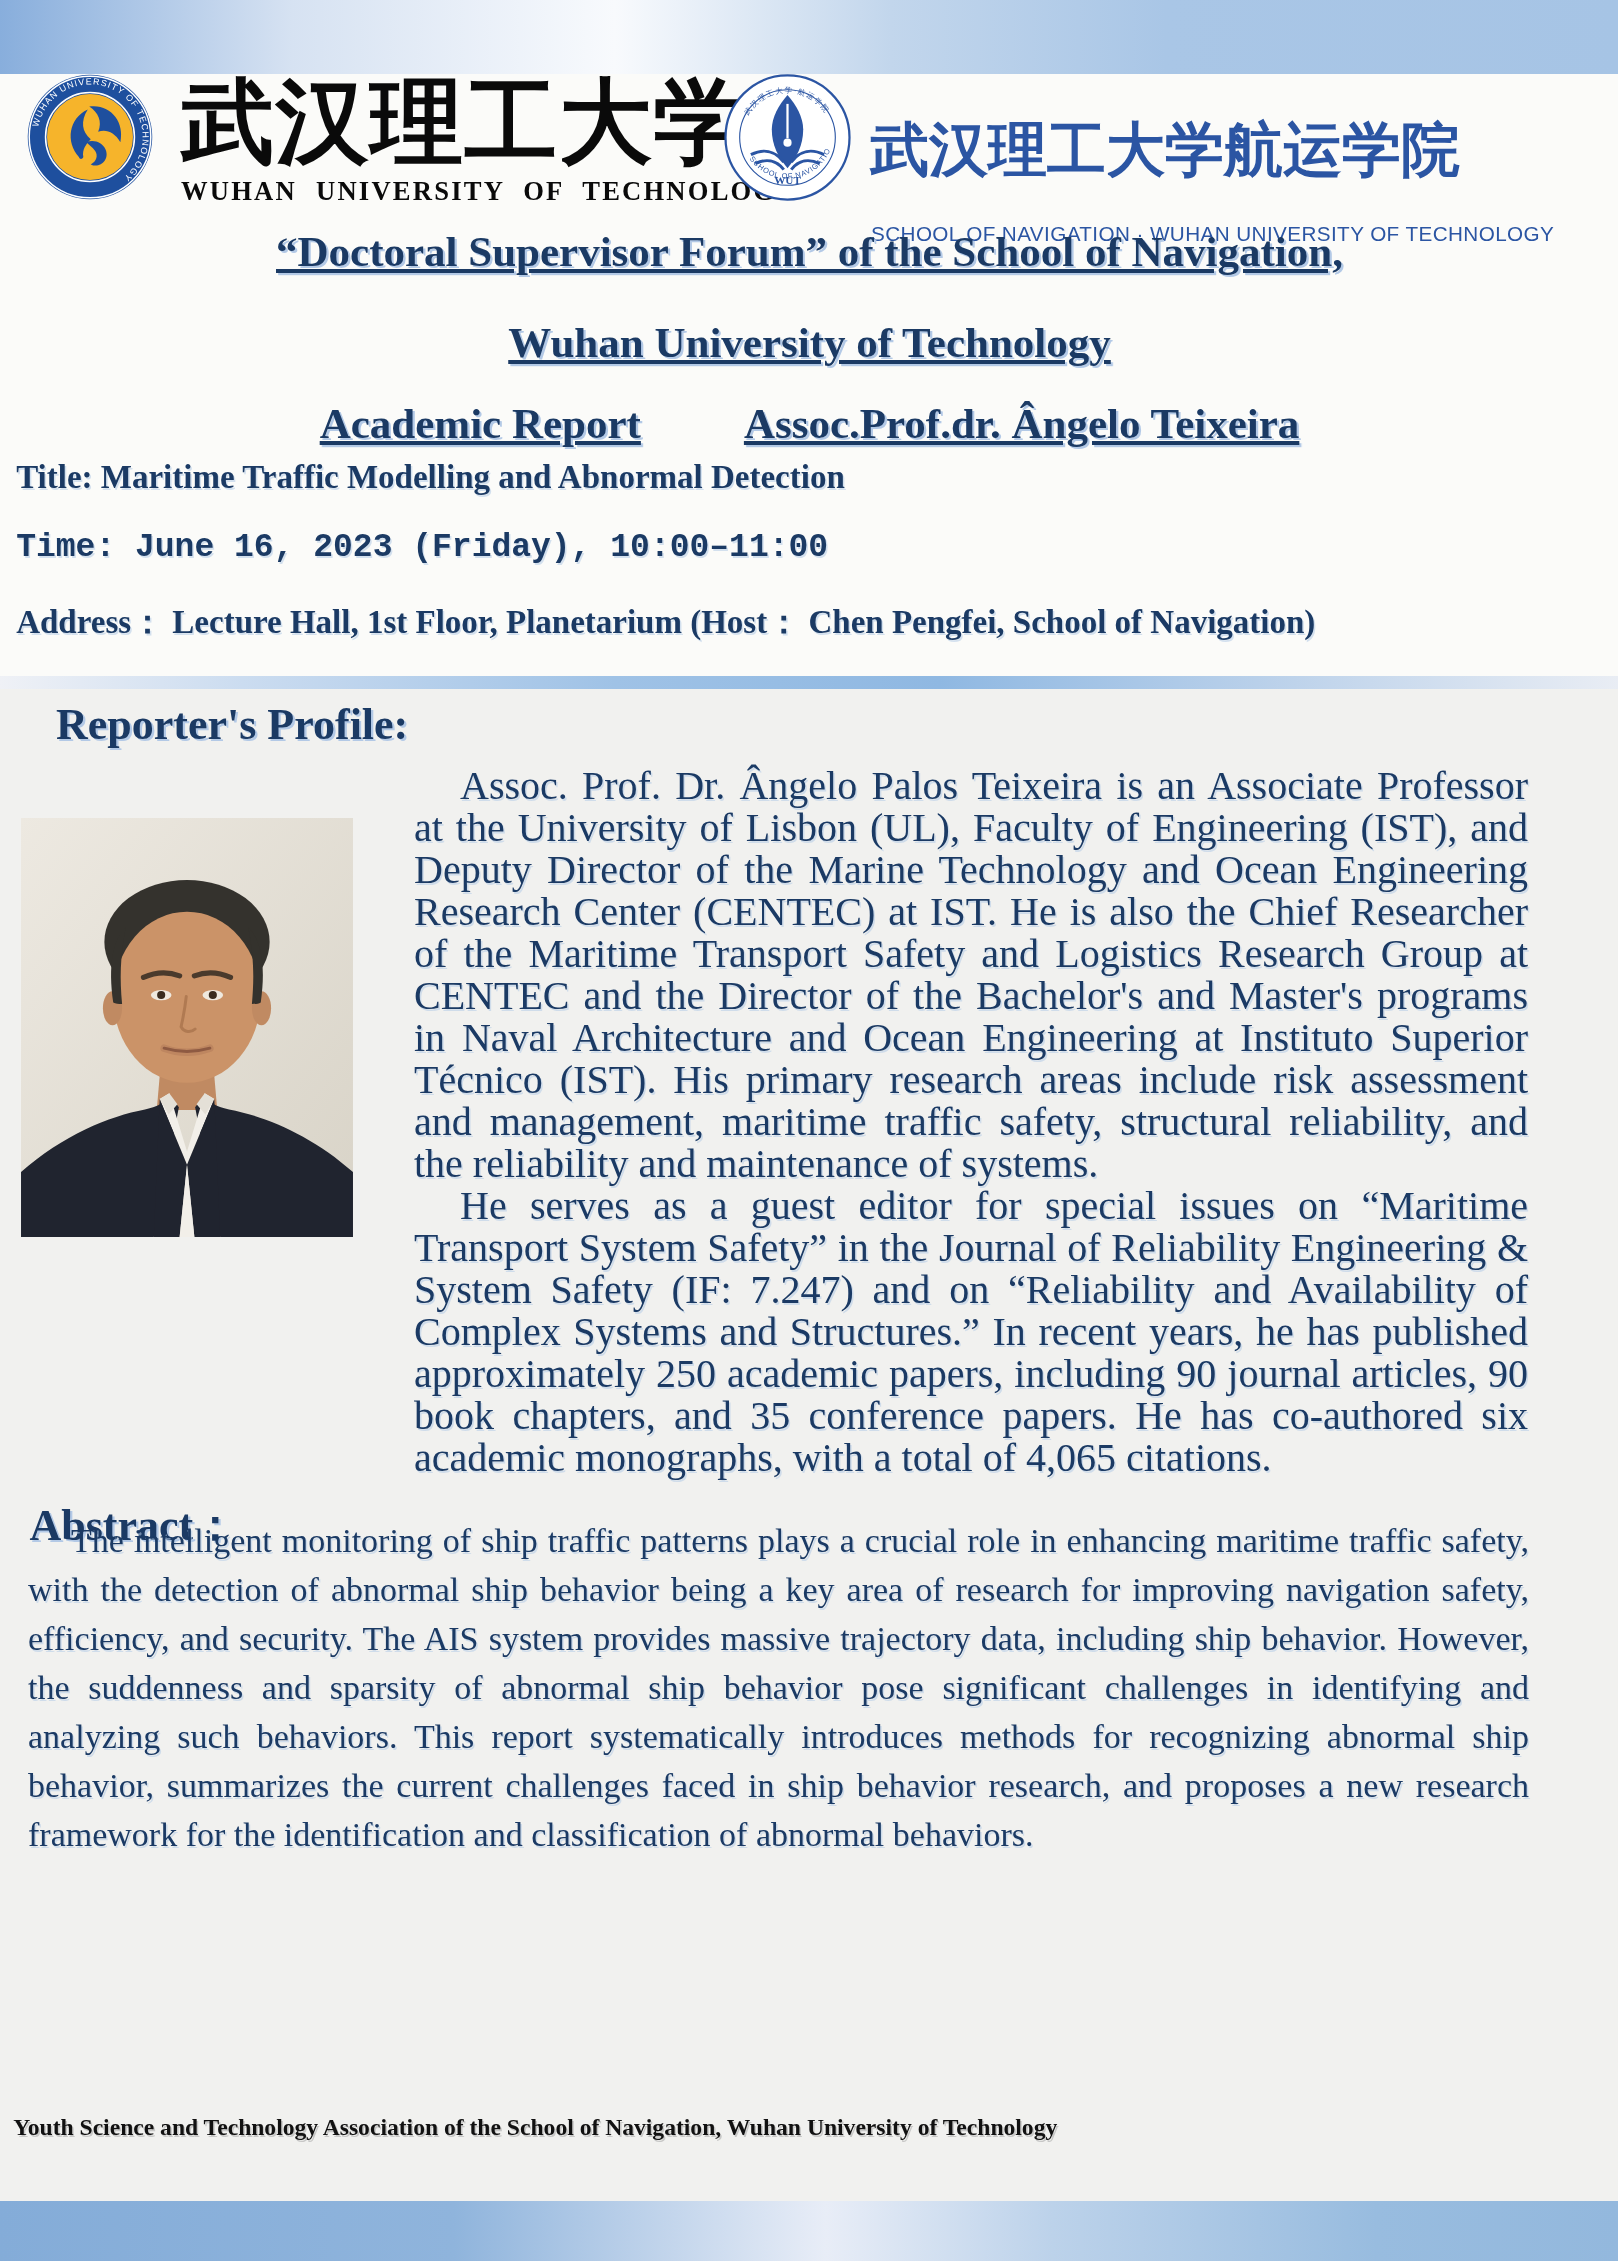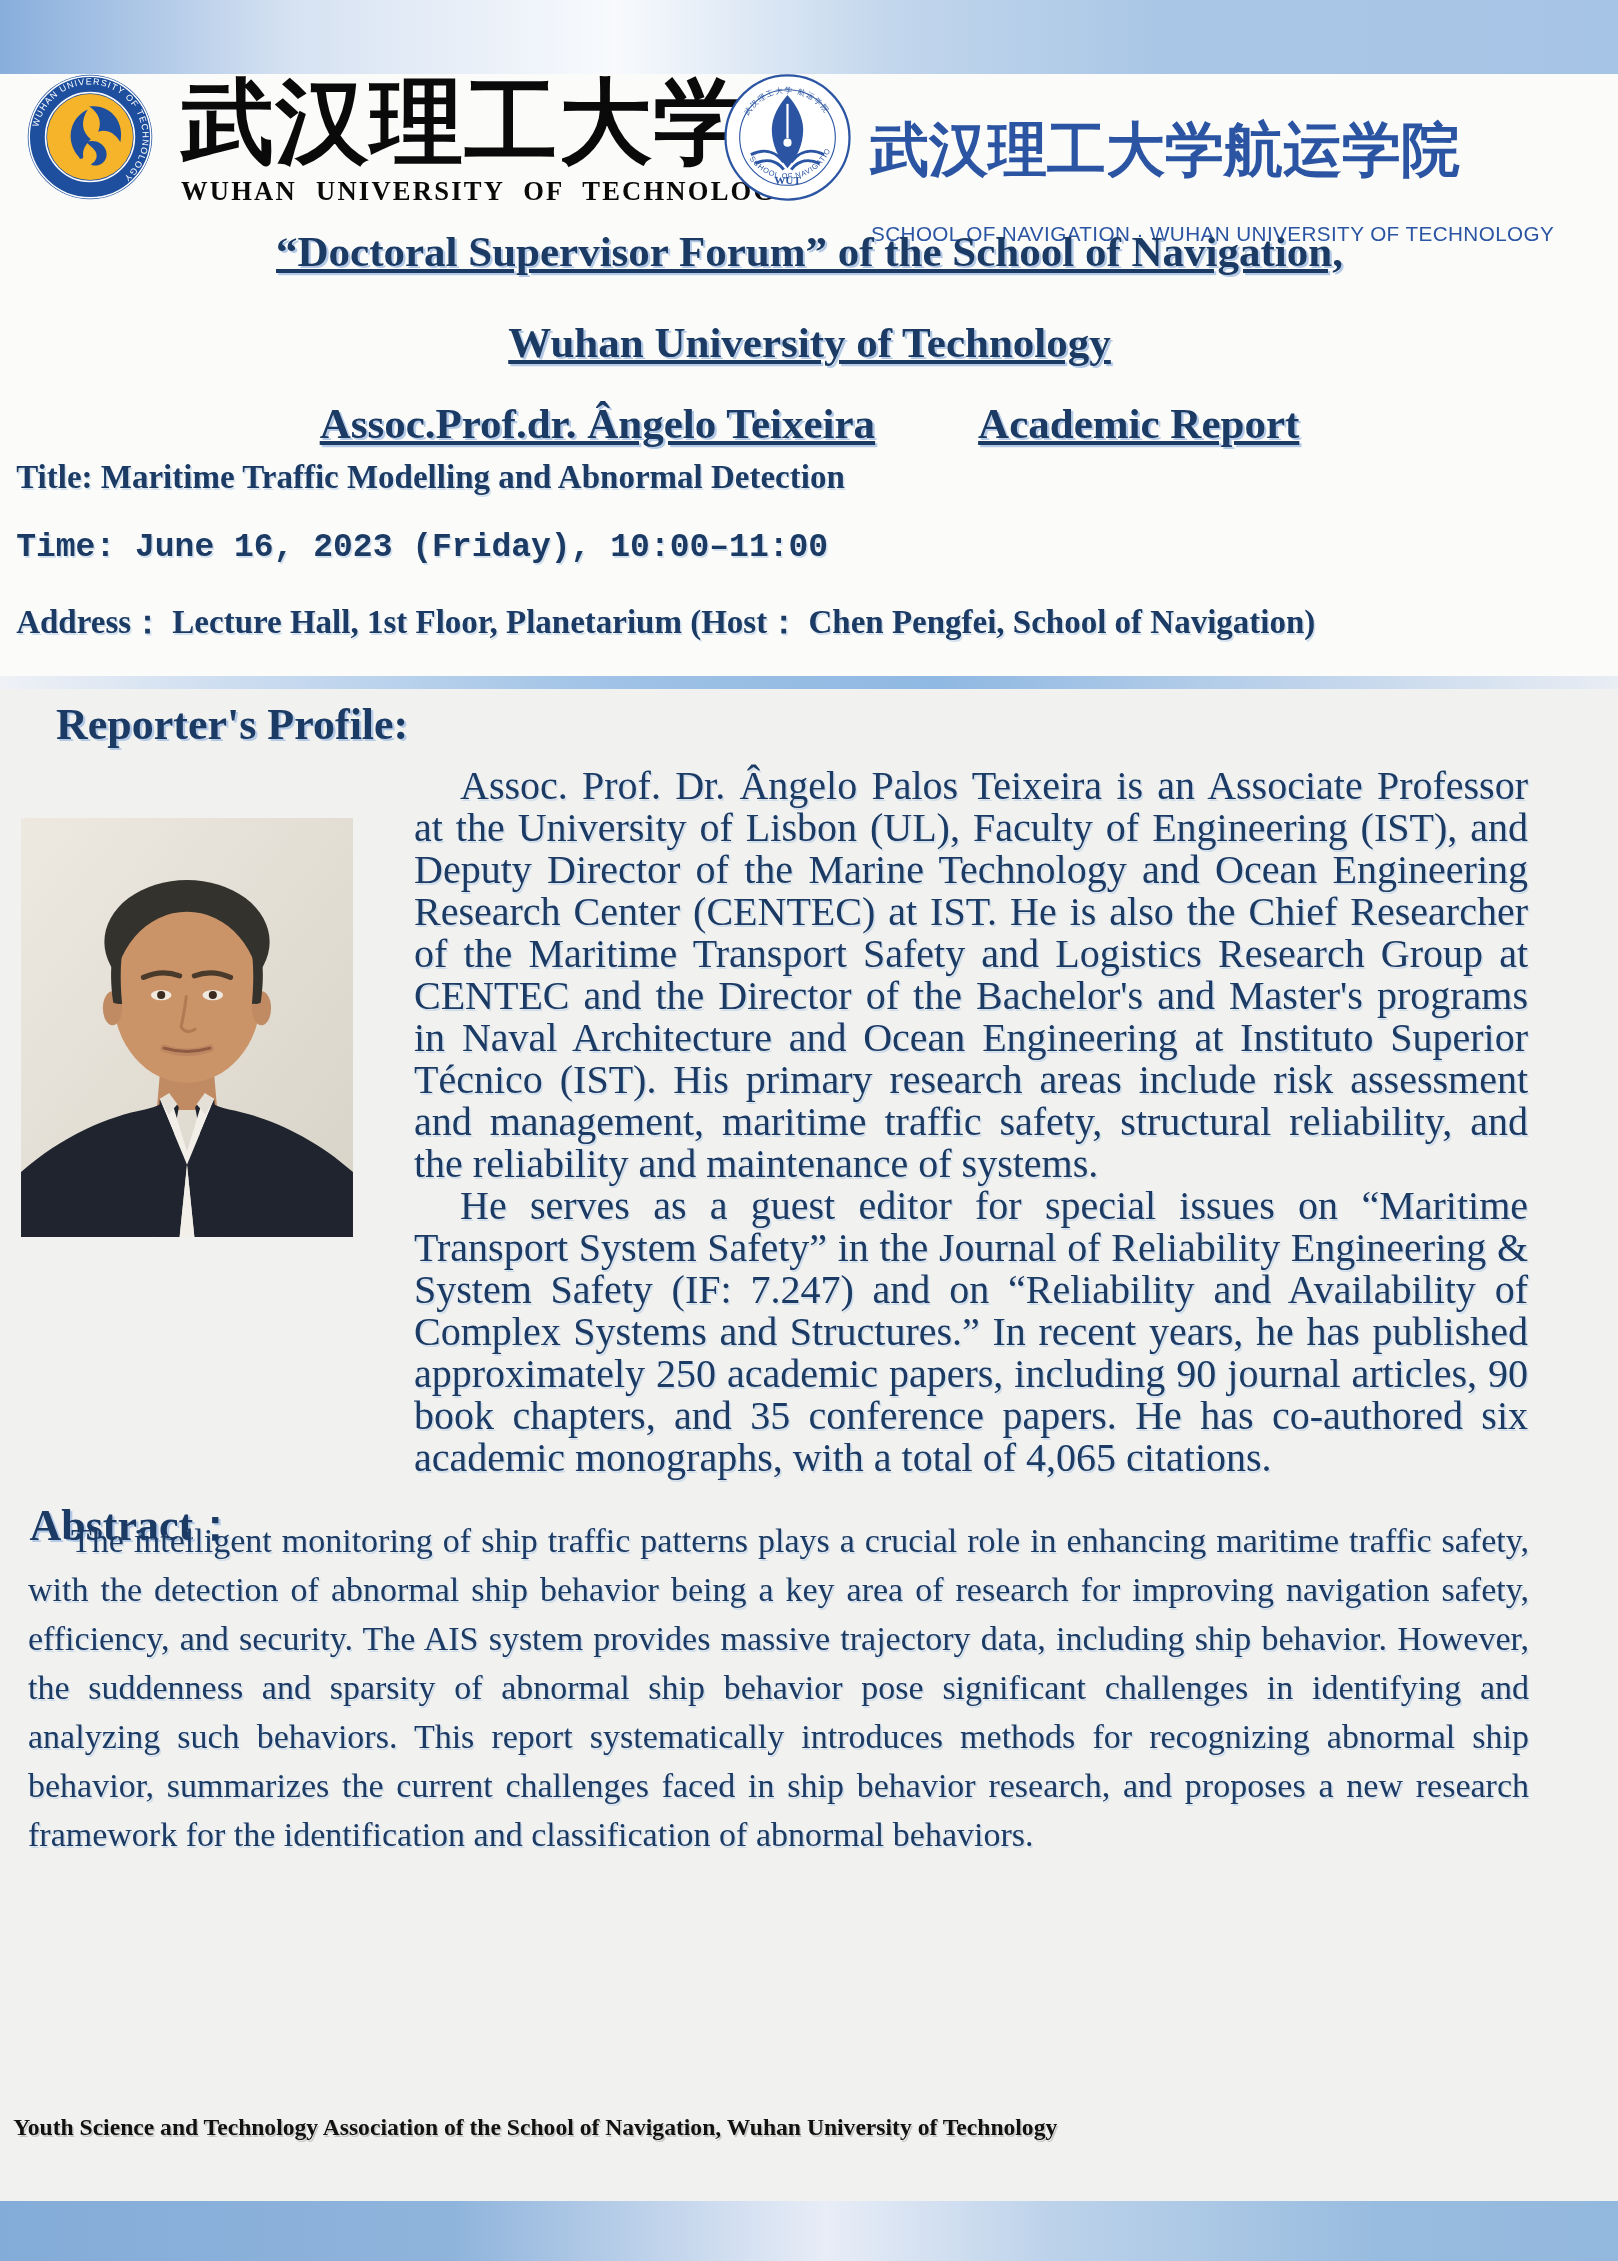--- a/index.html
+++ b/index.html
@@ -126,22 +126,22 @@
       <textPath href="#rtop" startOffset="16%">武汉理工大学·航运学院</textPath>
     </text>
   </svg>
 
   <div class="right-cn">武汉理工大学航运学院</div>
   <div class="right-en">SCHOOL OF NAVIGATION · WUHAN UNIVERSITY OF TECHNOLOGY</div>
 
   <div class="title-line title-1 navy hd-shadow">“Doctoral Supervisor Forum” of the School of Navigation,</div>
   <div class="title-line title-2 navy hd-shadow">Wuhan University of Technology</div>
   <div class="title-line title-3 navy hd-shadow">
+    <span>Academic Report</span>
     <span>Assoc.Prof.dr. Ângelo Teixeira</span>
-    <span>Academic Report</span>
   </div>
 
   <div class="detail-line detail-1 navy body-shadow">Title: Maritime Traffic Modelling and Abnormal Detection</div>
   <div class="detail-line detail-2 navy body-shadow">Time: June 16, 2023 (Friday), 10:00–11:00</div>
   <div class="detail-line detail-3 navy body-shadow">Address：  Lecture Hall, 1st Floor, Planetarium (Host：  Chen Pengfei, School of Navigation)</div>
 
   <div class="divider-bar"></div>
 
   <div class="profile-heading navy hd-shadow">Reporter's Profile:</div>
 

